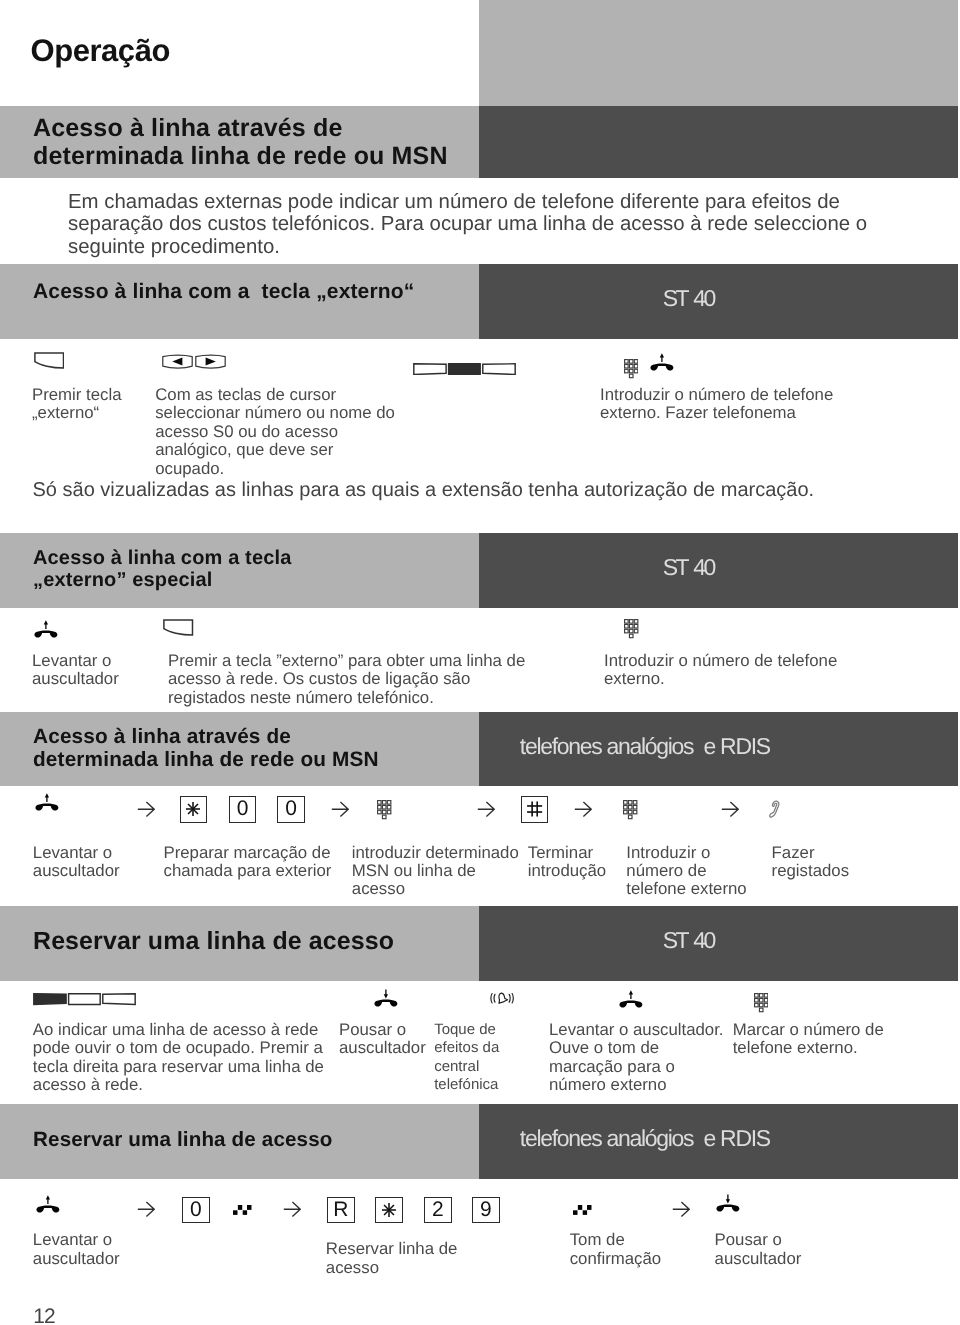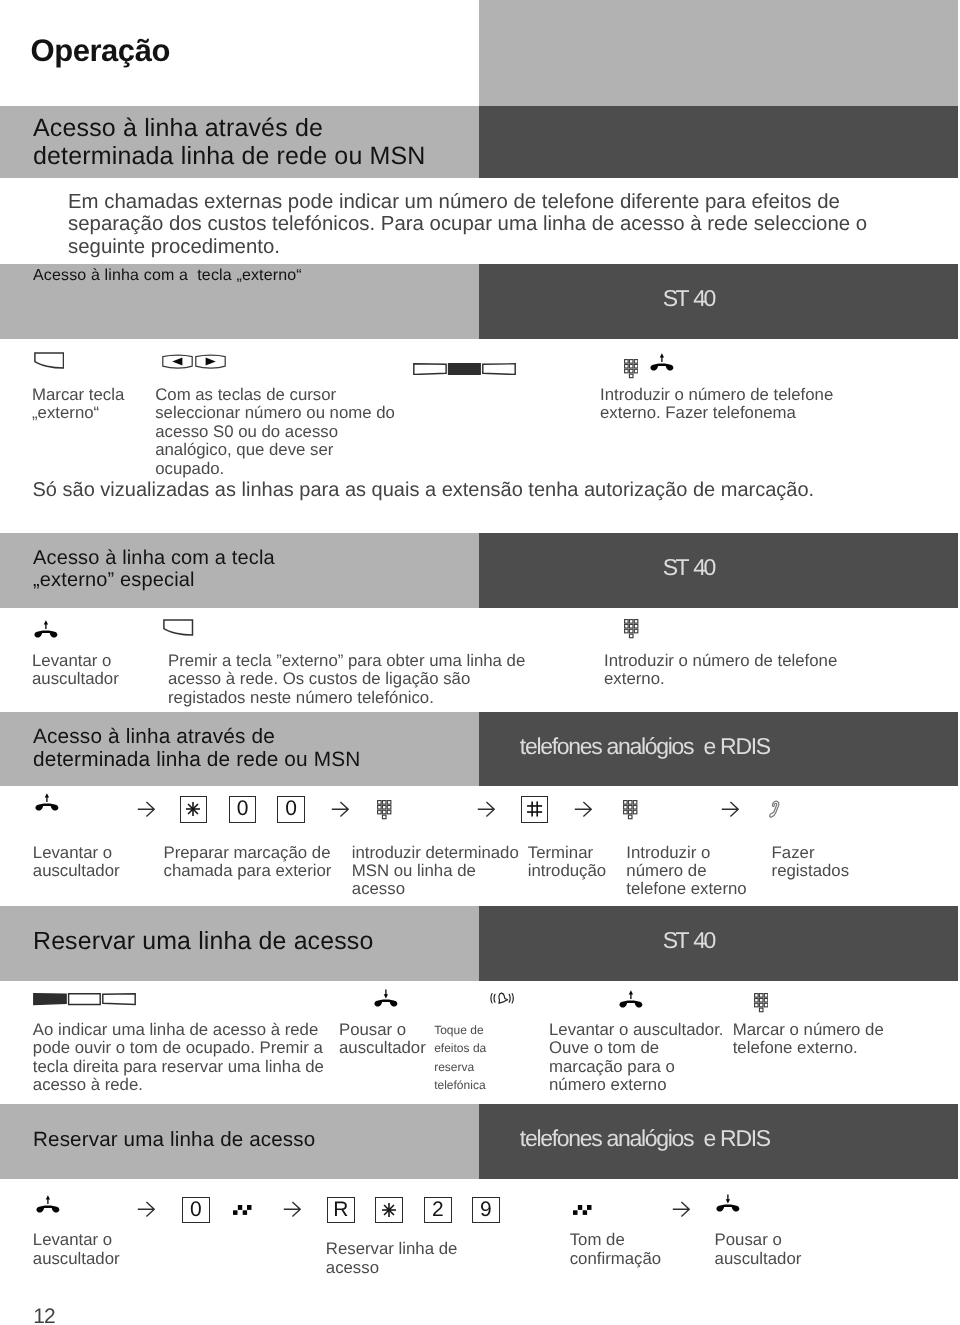--- a/index.html
+++ b/index.html
@@ -6,21 +6,21 @@
   html,body{margin:0;padding:0;background:#fff;}
   body{width:960px;height:1325px;font-family:"Liberation Sans",sans-serif;
        color:#231f20;position:relative;overflow:hidden;
        -webkit-font-smoothing:antialiased;text-rendering:geometricPrecision;}
   .page{position:relative;width:960px;height:1325px;background:#fff;}
 
   
   .band{position:absolute;left:0;}
   .band .lt{position:absolute;left:0;top:0;bottom:0;width:479px;background:#b2b2b2;}
   .band .dk{position:absolute;left:479px;top:0;bottom:0;width:479px;background:#4d4d4d;}
-  .bh{position:absolute;left:33px;font-weight:normal;color:#131313;white-space:pre;letter-spacing:0.15px;}
+  .bh{position:absolute;left:33px;font-weight:bold;color:#131313;white-space:pre;letter-spacing:0.15px;}
   .bh span{display:block;white-space:pre;}
   .rl{position:absolute;color:#dcdcdc;white-space:pre;font-size:23px;
       letter-spacing:-1.3px;line-height:23px;}
 
   
   .chaptitle{position:absolute;left:32px;font-weight:bold;color:#131313;
              white-space:nowrap;line-height:1;}
 
   
   .para{position:absolute;color:#434343;}
@@ -55,21 +55,21 @@
 <div class="bh" style="top:115.2px;font-size:25.0px;line-height:27.8px;"><span>Acesso à linha através de</span><span>determinada linha de rede ou MSN</span></div>
 <div class="para" style="left:34px;top:190.5px;font-size:20.4px;line-height:22.6px;margin-left:34px;">
       <div>Em chamadas externas pode indicar um número de telefone diferente para efeitos de</div>
       <div>separação dos custos telefónicos. Para ocupar uma linha de acesso à rede seleccione o</div>
       <div>seguinte procedimento.</div>
     </div>
 <div class="band" style="top:264px;height:75px;width:958px;">
   <div class="lt"></div>
   <div class="dk"></div>
 </div>
-<div class="bh" style="top:264px;font-size:16px;line-height:23px;"><span>Acesso à linha com a  tecla „externo“</span></div>
+<div class="bh" style="top:280px;font-size:21px;line-height:23px;"><span>Acesso à linha com a  tecla „externo“</span></div>
 <div class="rl" style="left:662.8px;top:287px;letter-spacing:-2.6px;word-spacing:3.0px;">ST 40</div>
 <div class="icon" style="left:34px;top:352px;"><svg width="30.4" height="17" viewBox="0 0 30.4 17" xmlns="http://www.w3.org/2000/svg">
 <path d="M0.9 0.9 L29.5 0.9 L29.5 16.1 C18.0 16.1 6.2 13.3 0.9 9.7 Z" fill="none" stroke="#333" stroke-width="1.5" stroke-linejoin="miter"></path>
       </svg></div>
 <div class="icon" style="left:162px;top:354px;"><svg width="64" height="16" viewBox="0 0 64 16" xmlns="http://www.w3.org/2000/svg">
 <path d="M0.8 2.6 C9.5 0.6 22.5 0.6 30.2 2.6 L30.2 12.2 C22.5 14.8 9.5 14.8 0.8 12.2 Z" fill="#fff" stroke="#3a3a3a" stroke-width="1.25" stroke-linejoin="round"></path>
 <path d="M20.4 3.6 L20.4 11.6 L10.2 7.6 Z" fill="#0a0a0a"></path>
 <path d="M33.8 2.6 C42.5 0.6 55.5 0.6 63.2 2.6 L63.2 12.2 C55.5 14.8 42.5 14.8 33.8 12.2 Z" fill="#fff" stroke="#3a3a3a" stroke-width="1.25" stroke-linejoin="round"></path>
 <path d="M43.6 3.6 L43.6 11.6 L53.8 7.6 Z" fill="#0a0a0a"></path>
       </svg></div>
@@ -88,21 +88,21 @@
 <rect x="0.60" y="10.30" width="3.55" height="3.55" fill="#fff" stroke="#3d3d3d" stroke-width="1.15"></rect>
 <rect x="5.45" y="10.30" width="3.55" height="3.55" fill="#fff" stroke="#3d3d3d" stroke-width="1.15"></rect>
 <rect x="10.30" y="10.30" width="3.55" height="3.55" fill="#fff" stroke="#3d3d3d" stroke-width="1.15"></rect>
 <rect x="5.45" y="15.15" width="3.55" height="3.55" fill="#fff" stroke="#3d3d3d" stroke-width="1.15"></rect>
       </svg></div>
 <div class="icon" style="left:650.2px;top:352.6px;"><svg width="23.8" height="18.5" viewBox="0 0 23.8 18.5" xmlns="http://www.w3.org/2000/svg">
 <path d="M11.9 0.2 L14.05 4.4 L12.55 4.4 L12.55 9.1 L11.25 9.1 L11.25 4.4 L9.75 4.4 Z" fill="#050505"></path>
 <path d="M11.9 10.4 C8.0 10.4 4.3 11.0 2.3 11.9 C0.4 12.8 -0.1 14.9 1.0 16.3 C2.1 17.7 4.3 17.9 5.7 16.9 C7.0 16.0 7.5 14.7 7.8 13.9 L8.15 12.9 L15.65 12.9 L16.0 13.9 C16.3 14.7 16.8 16.0 18.1 16.9 C19.5 17.9 21.7 17.7 22.8 16.3 C23.9 14.9 23.4 12.8 21.5 11.9 C19.5 11.0 15.8 10.4 11.9 10.4 Z" fill="#050505"></path>
       </svg></div>
 <div class="cap" style="left:32px;top:386px;font-size:16.8px;line-height:18.4px;">
-      <span>Marcar tecla</span>
+      <span>Premir tecla</span>
       <span>„externo“</span>
     </div>
 <div class="cap" style="left:155.2px;top:386px;font-size:16.8px;line-height:18.4px;">
       <span>Com as teclas de cursor</span>
       <span>seleccionar número ou nome do</span>
       <span>acesso S0 ou do acesso</span>
       <span>analógico, que deve ser</span>
       <span>ocupado.</span>
     </div>
 <div class="cap" style="left:600px;top:386px;font-size:16.8px;line-height:18.4px;">
@@ -291,24 +291,24 @@
 <div class="cap" style="left:32.8px;top:1021px;font-size:16.8px;line-height:18.4px;">
       <span>Ao indicar uma linha de acesso à rede</span>
       <span>pode ouvir o tom de ocupado. Premir a</span>
       <span>tecla direita para reservar uma linha de</span>
       <span>acesso à rede.</span>
     </div>
 <div class="cap" style="left:339px;top:1021px;font-size:16.8px;line-height:18.4px;">
       <span>Pousar o</span>
       <span>auscultador</span>
     </div>
-<div class="cap" style="left:434.2px;top:1021px;font-size:12px;line-height:18.4px;">
+<div class="cap" style="left:434.2px;top:1021px;font-size:15px;line-height:18.4px;">
       <span>Toque de</span>
       <span>efeitos da</span>
-      <span>reserva</span>
+      <span>central</span>
       <span>telefónica</span>
     </div>
 <div class="cap" style="left:549px;top:1021px;font-size:16.8px;line-height:18.4px;">
       <span>Levantar o auscultador.</span>
       <span>Ouve o tom de</span>
       <span>marcação para o</span>
       <span>número externo</span>
     </div>
 <div class="cap" style="left:732.7px;top:1021px;font-size:16.8px;line-height:18.4px;">
       <span>Marcar o número de</span>

